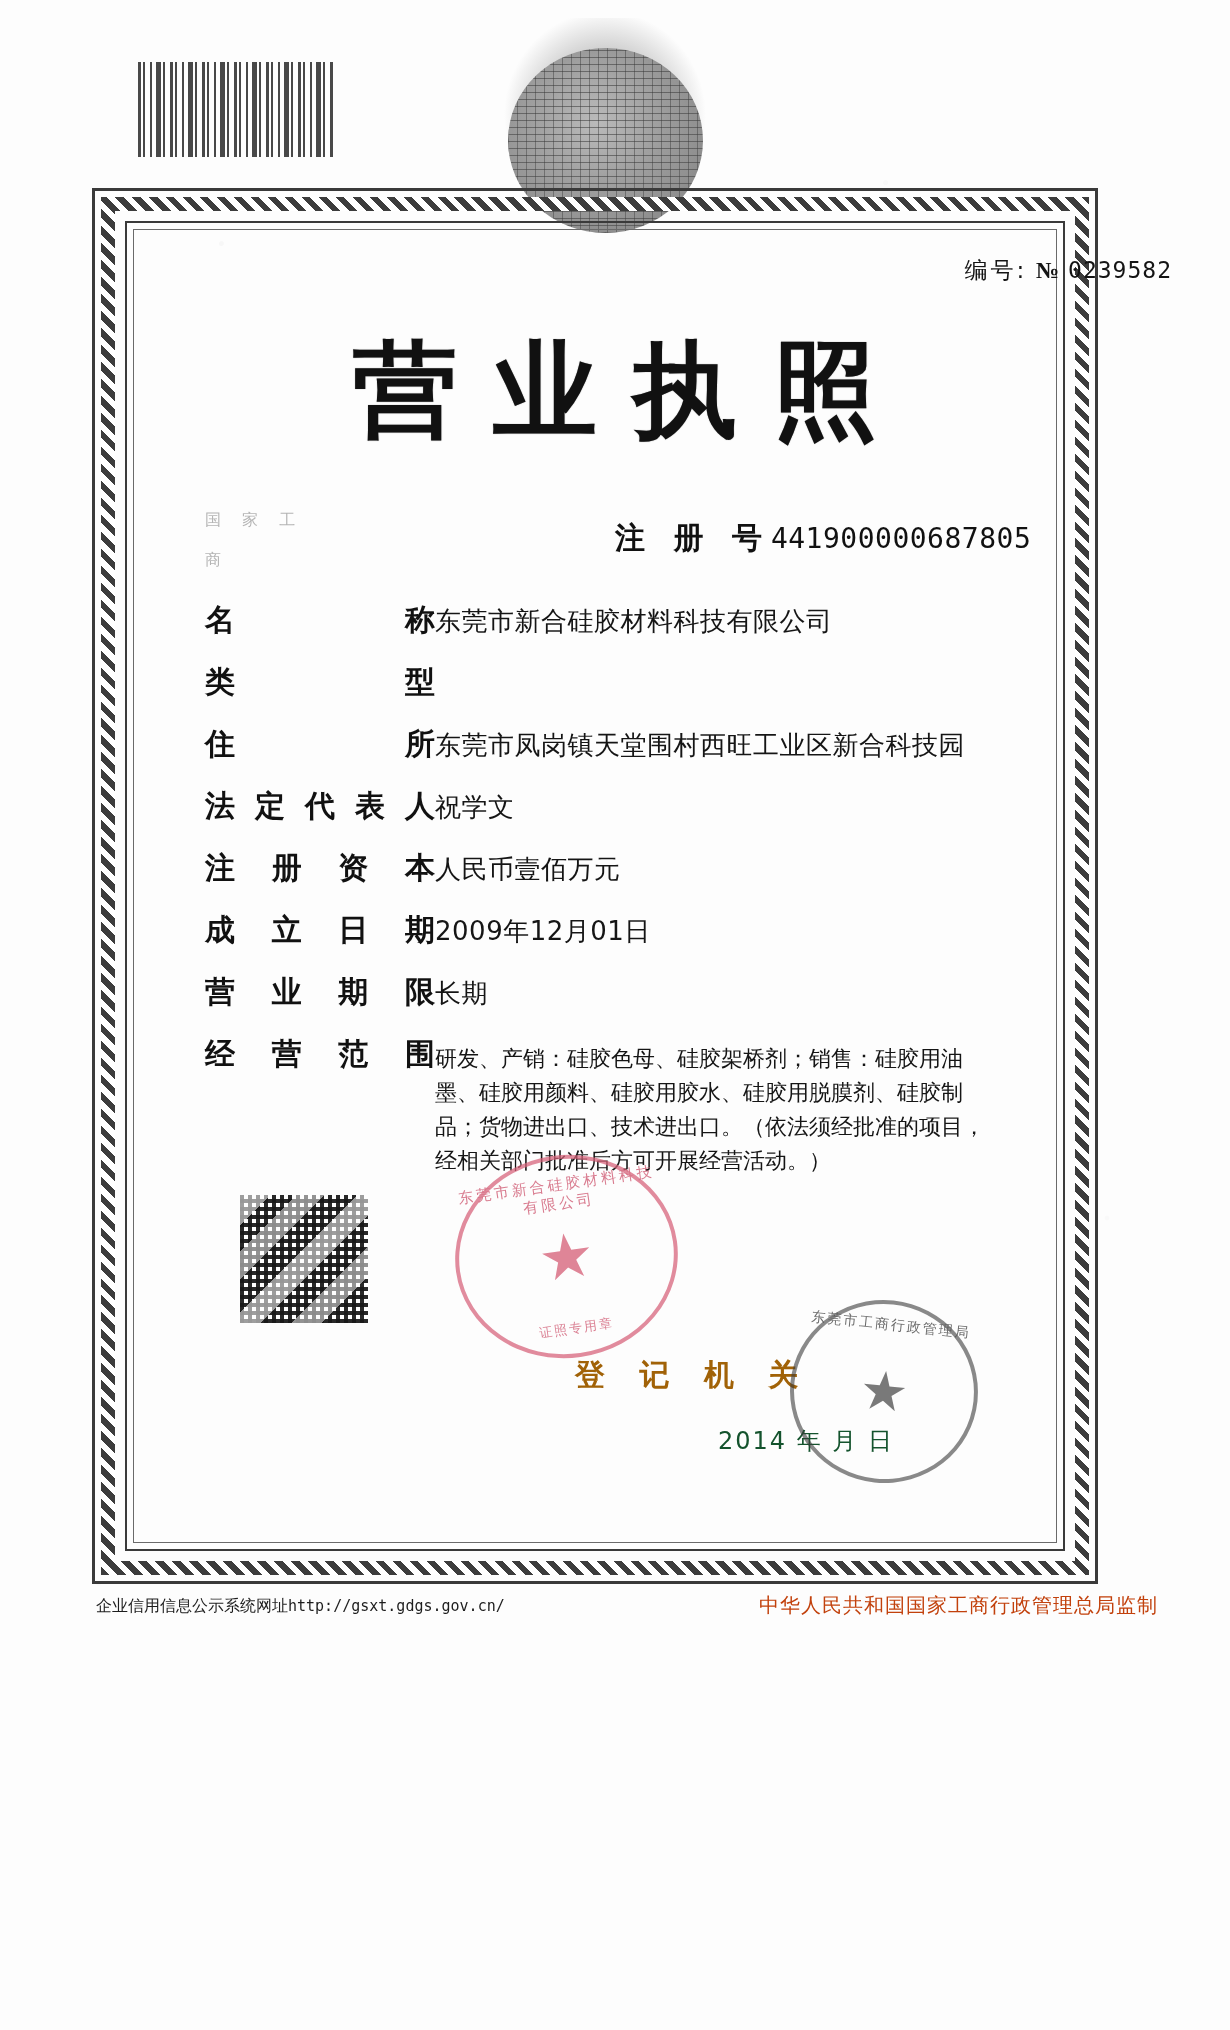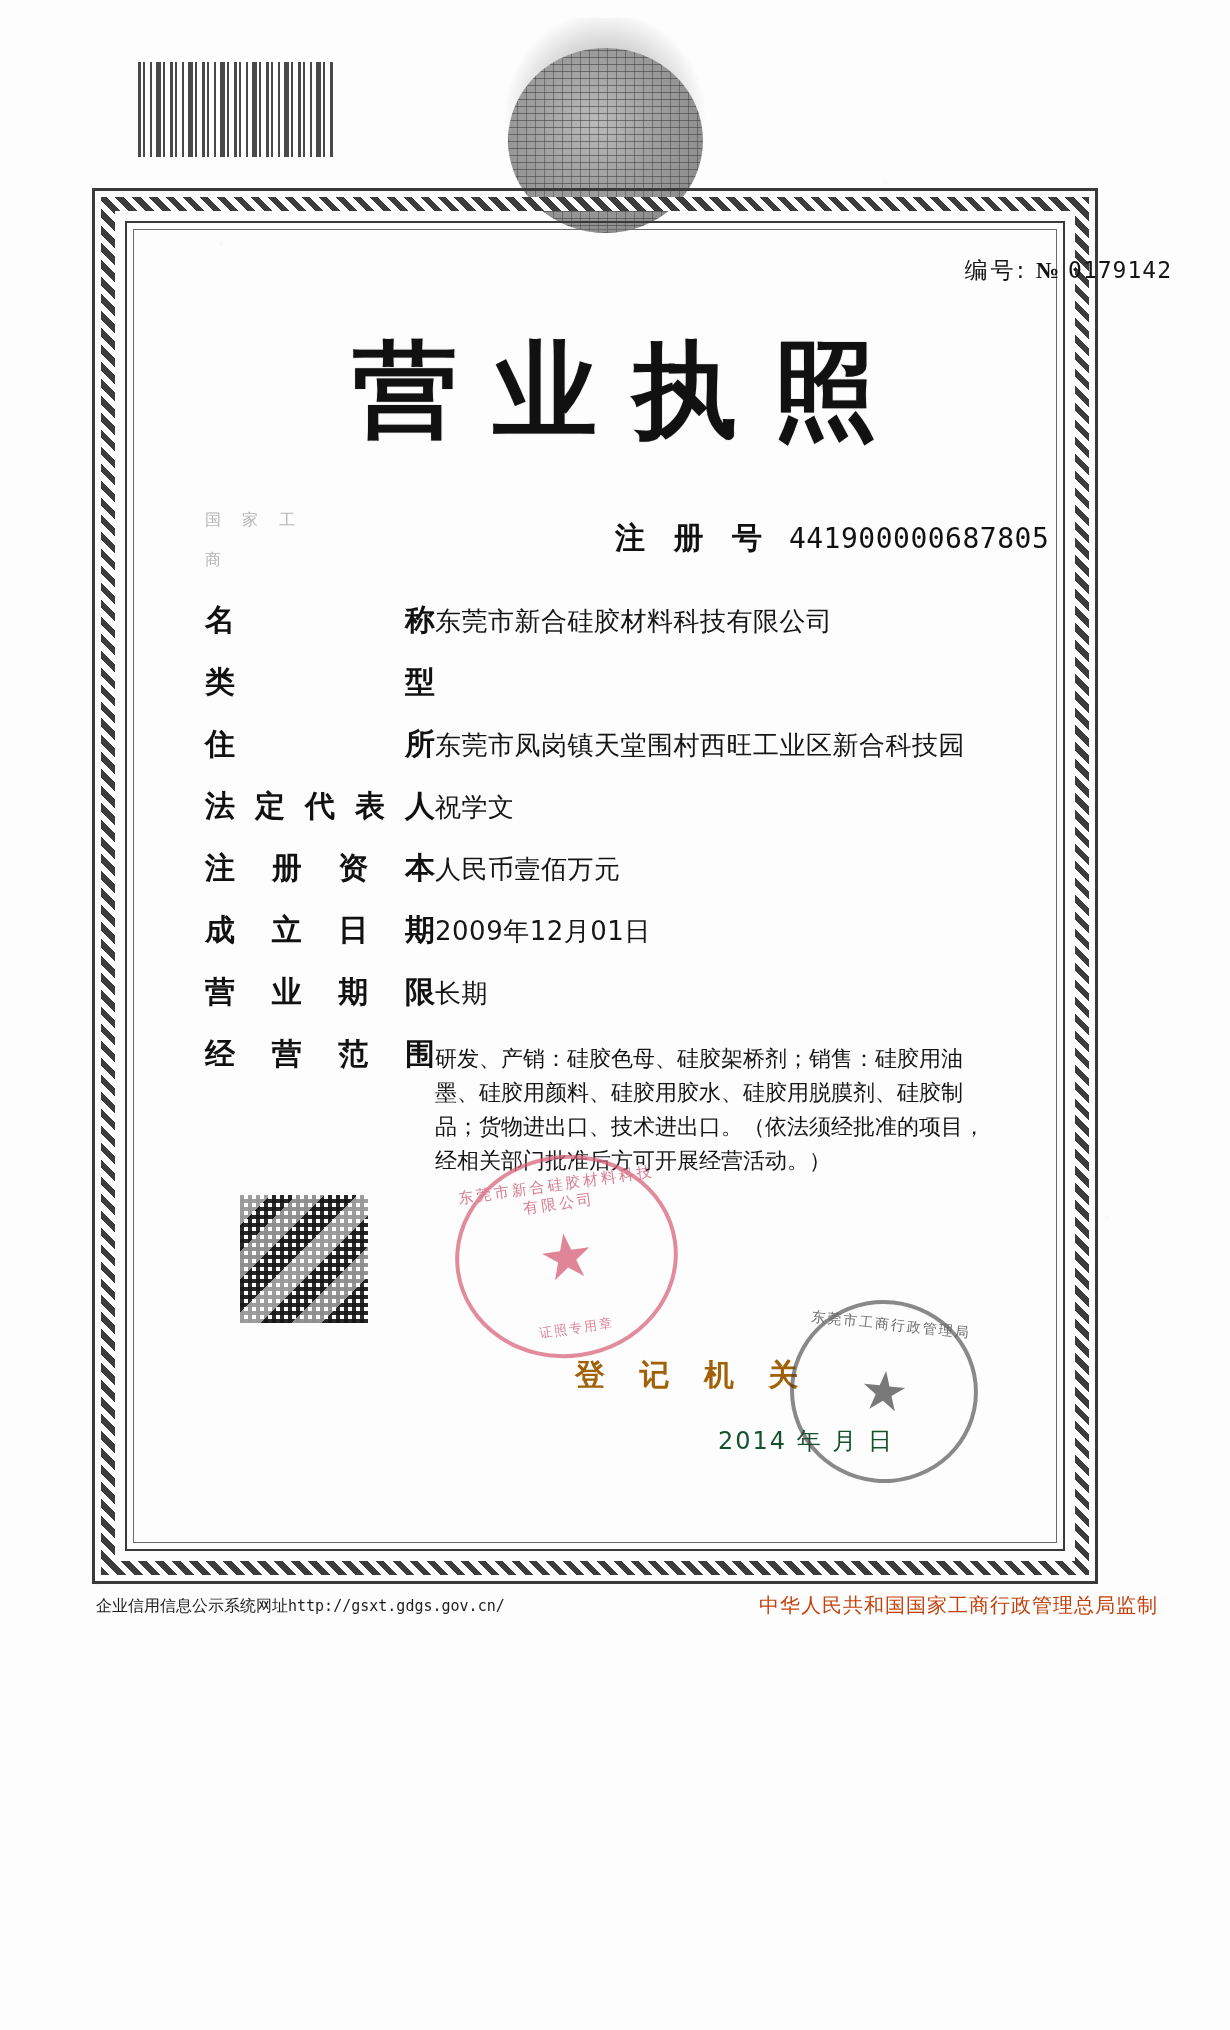--- a/index.html
+++ b/index.html
@@ -50,21 +50,21 @@
   .serial .num{font-family:"DejaVu Sans Mono","Liberation Mono",monospace;letter-spacing:1px;}
 
   
   .big-title{position:absolute;left:0;right:0;top:322px;text-align:center;
     font-family:"DejaVu Sans","Liberation Sans",sans-serif;
     font-weight:bold;font-size:104px;letter-spacing:36px;color:#111;
     text-indent:36px;
     text-shadow:0 0 1px rgba(0,0,0,.5);}
 
   
-  .regline{position:absolute;left:615px;top:518px;font-size:30px;color:#111;display:flex;align-items:baseline;gap:18px;}
+  .regline{position:absolute;left:615px;top:518px;font-size:30px;color:#111;display:flex;align-items:baseline;}
   .regline .k{font-weight:bold;letter-spacing:9px;}
   .regline .v{font-family:"DejaVu Sans Mono","Liberation Mono",monospace;font-size:28px;letter-spacing:.5px;}
 
   
   .fields{position:absolute;left:205px;top:600px;width:780px;}
   .row{display:flex;align-items:flex-start;margin-bottom:21px;}
   .row .key{width:230px;flex:0 0 230px;font-size:30px;font-weight:bold;color:#111;
     display:flex;justify-content:space-between;}
   .row .key span{display:inline-block;}
   .row .val{font-size:26px;color:#151515;padding-top:4px;letter-spacing:.5px;}
@@ -127,21 +127,21 @@
   </div>
 
   <div class="frame">
     <div class="inner-line"></div>
     <div class="inner-line2"></div>
   </div>
 
   <div class="serial">
     <span class="lbl">编号:</span>
     <span class="no">№</span>
-    <span class="num">0179142</span>
+    <span class="num">0239582</span>
   </div>
 
   <div class="big-title">营业执照</div>
 
   <div class="watermark">国 家 工 商</div>
 
   <div class="regline">
     <span class="k">注 册 号</span>
     <span class="v">441900000687805</span>
   </div>

